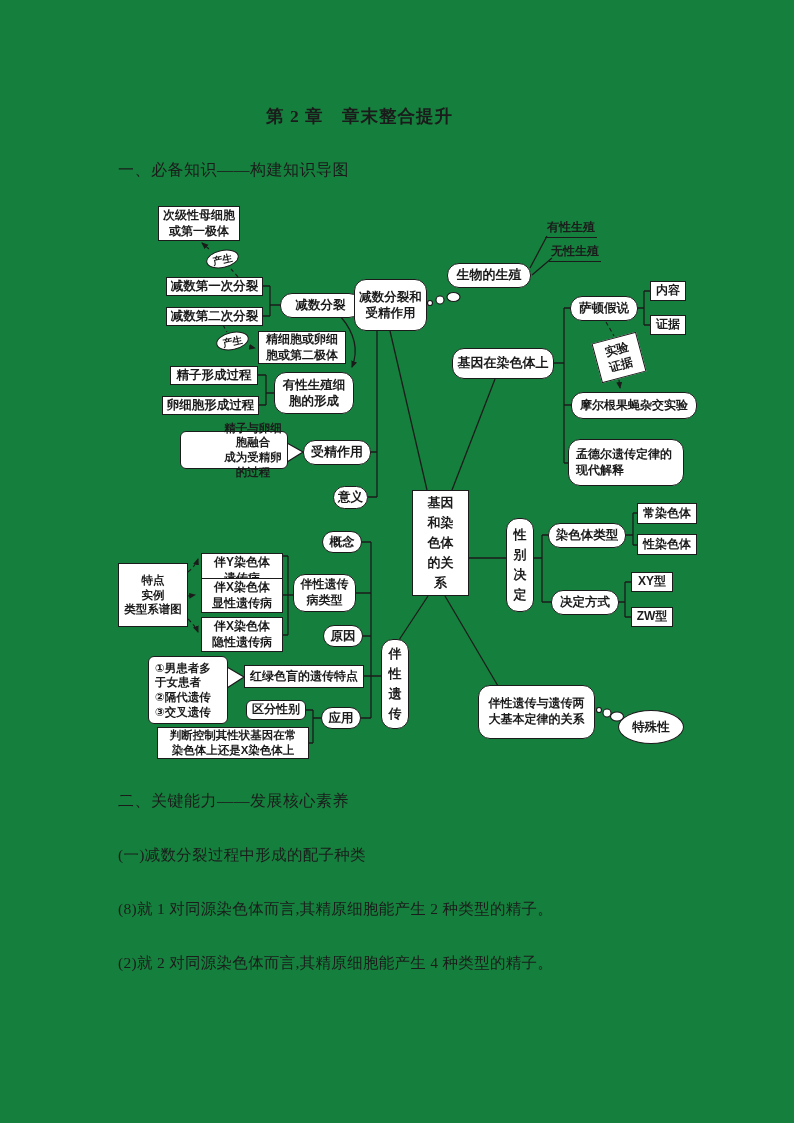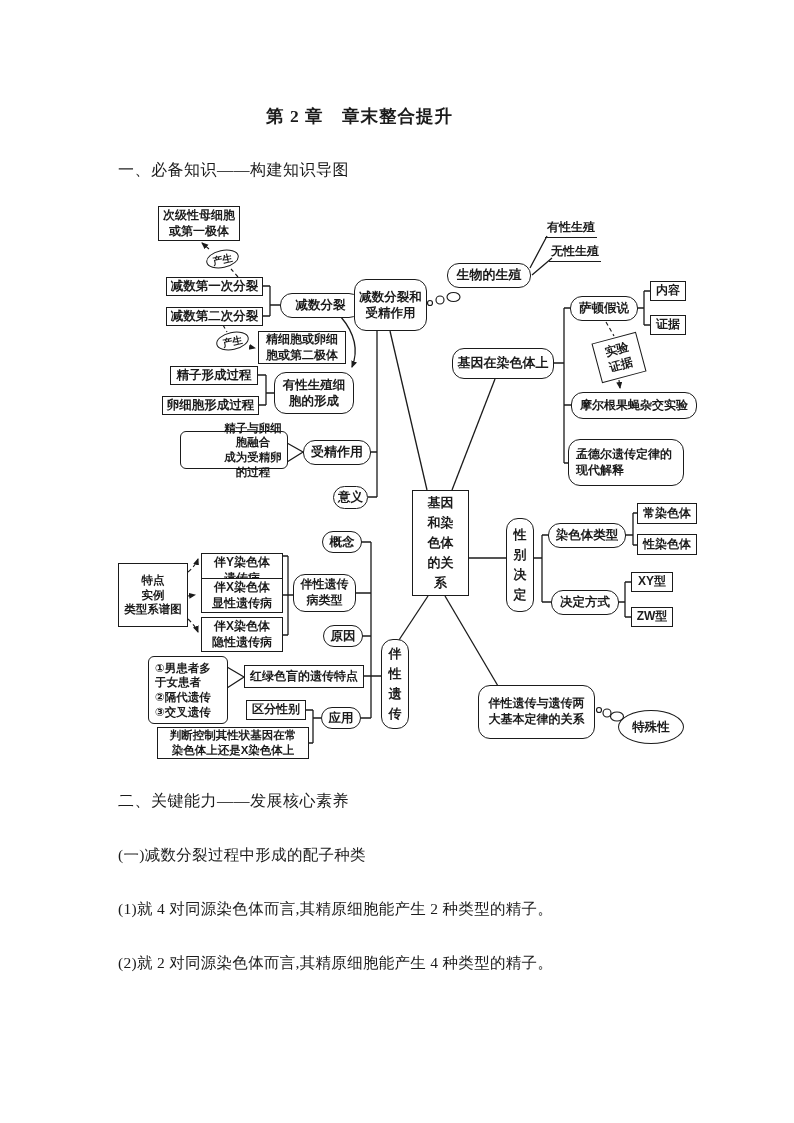--- a/index.html
+++ b/index.html
@@ -1,16 +1,16 @@
 <!DOCTYPE html>
 <html><head>
 <meta charset="utf-8">
 <style>
   html,body{margin:0;padding:0;background:#e8e8e8;}
-  #page{position:relative;width:794px;height:1123px;background:#ffffff;margin:0 auto;
+  #page{position:relative;width:794px;height:1123px;background:#15803d;margin:0 auto;
         font-family:"Liberation Serif","DejaVu Serif",serif;color:#1b1b1b;overflow:hidden;}
   .abs{position:absolute;}
   .txt{white-space:nowrap;}
   #title{font-size:17.5px;font-weight:bold;letter-spacing:1px;}
   .h1{font-size:16px;letter-spacing:0.5px;}
   .body-line{font-size:15.5px;letter-spacing:0.3px;}
   
   .node{position:absolute;box-sizing:border-box;border:1.4px solid #1b1b1b;background:#fff;
         display:flex;align-items:center;justify-content:center;text-align:center;
         font-family:"Liberation Sans","DejaVu Sans",sans-serif;font-weight:bold;
@@ -145,30 +145,30 @@
 遗传病</div>
   <div class="node" style="left:201px;top:578px;width:82px;height:35px;">伴X染色体
 显性遗传病</div>
   <div class="node" style="left:201px;top:617px;width:82px;height:35px;">伴X染色体
 隐性遗传病</div>
   <div class="node rr-s f11-5 tleft" style="left:148px;top:656px;width:80px;height:68px;padding-left:6px;">①男患者多
 于女患者
 ②隔代遗传
 ③交叉遗传</div>
   <div class="node" style="left:244px;top:665px;width:120px;height:23px;">红绿色盲的遗传特点</div>
-  <div class="node" style="left:246px;top:700px;width:60px;height:20px;">区分性别</div>
+  <div class="node" style="left:246px;top:700px;width:60px;height:20px;border-radius:6px;">区分性别</div>
   <div class="node rr f12-5" style="left:321px;top:707px;width:40px;height:22px;">应用</div>
   <div class="node f11-5" style="left:157px;top:727px;width:152px;height:32px;">判断控制其性状基因在常
 染色体上还是X染色体上</div>
   <div class="node rr f13 vbox" style="left:381px;top:639px;width:28px;height:90px;">伴
 性
 遗
 传</div>
   <div class="node rr" style="left:478px;top:685px;width:117px;height:54px;">伴性遗传与遗传两
 大基本定律的关系</div>
   <div class="node f12-5" style="left:618px;top:710px;width:66px;height:34px;border-radius:50%;">特殊性</div>
 
   <div class="abs txt h1" style="left:118px;top:791px;">二、关键能力——发展核心素养</div>
   <div class="abs txt body-line" style="left:118px;top:845px;">(一)减数分裂过程中形成的配子种类</div>
-  <div class="abs txt body-line" style="left:118px;top:899px;">(1)就 4 对同源染色体而言,其精原细胞能产生 2 种类型的精子。</div>
+  <div class="abs txt body-line" style="left:118px;top:899px;">(8)就 1 对同源染色体而言,其精原细胞能产生 2 种类型的精子。</div>
   <div class="abs txt body-line" style="left:118px;top:953px;">(2)就 2 对同源染色体而言,其精原细胞能产生 4 种类型的精子。</div>
 
 </div>
 
 </body></html>

